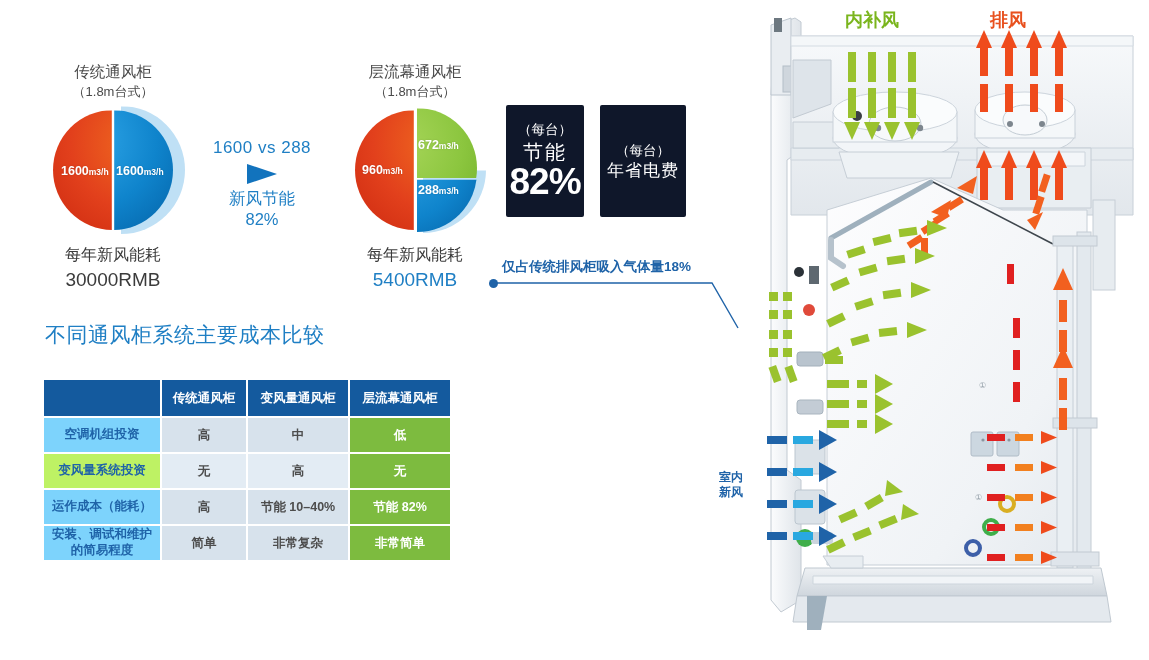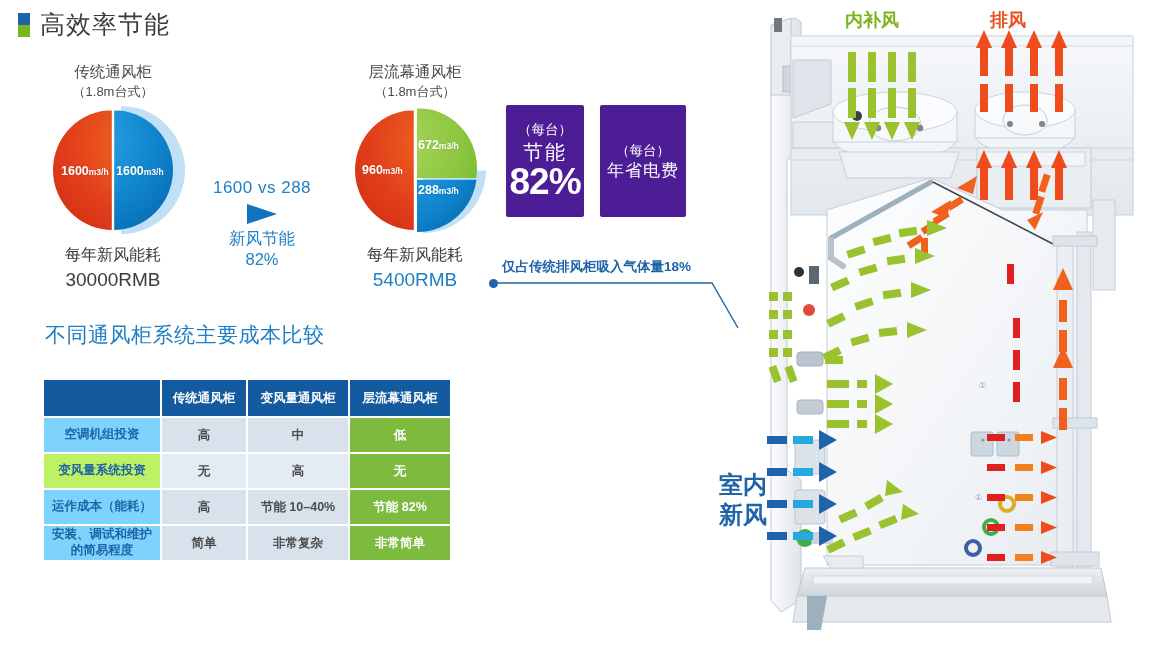--- a/index.html
+++ b/index.html
@@ -22,28 +22,28 @@
   .halo{position:absolute;border-radius:50%;}
   .seg{position:absolute;}
   .seg-lbl{position:absolute;color:#fff;font-size:12.5px;font-weight:600;white-space:nowrap;text-shadow:0 0 2px rgba(0,0,0,.18);}
   .seg-lbl .u{font-size:8.5px;font-weight:700;}
 
   .pie-foot{margin-top:14px;font-size:16px;line-height:1.4;color:#3b3b3b;}
   .pie-foot .v{font-size:19px;}
   .pie-foot.blue .v{color:#1f7fc4;}
 
   
-  .mid{position:absolute;left:196px;top:138px;width:132px;text-align:center;color:#1f7fc4;margin-top:40px;}
+  .mid{position:absolute;left:196px;top:138px;width:132px;text-align:center;color:#1f7fc4;}
   .mid .top{font-size:17px;white-space:nowrap;letter-spacing:.5px;}
   .mid .arw{margin:6px auto 4px;width:0;height:0;border-top:10px solid transparent;border-bottom:10px solid transparent;border-left:30px solid #1273bd;}
   .mid .b1{font-size:16.5px;}
   .mid .b2{font-size:16.5px;}
 
   
-  .badge{position:absolute;background:#4c1d95;color:#fff;text-align:center;border-radius:2px;
+  .badge{position:absolute;background:#0f172a;color:#fff;text-align:center;border-radius:2px;
          display:flex;flex-direction:column;align-items:center;justify-content:center;}
   .badge .unit{font-size:13.5px;margin-bottom:2px;}
   .badge .lab{font-size:20px;letter-spacing:2px;line-height:1.1;}
   .badge .big{font-size:37px;font-weight:bold;line-height:1.05;letter-spacing:-1px;}
   .badge .big .sm{font-size:15px;font-weight:bold;letter-spacing:0;}
 
   
   .callout-txt{position:absolute;left:502px;top:258px;font-size:13.5px;color:#1f63a8;font-weight:bold;white-space:nowrap;}
   .callout-dot{position:absolute;left:489px;top:279px;width:9px;height:9px;border-radius:50%;background:#1f63a8;}
   .callout-svg{position:absolute;left:480px;top:250px;}
@@ -58,34 +58,27 @@
   .tbl tr.alt td.c0{background:#bef264;}
   .tbl td.cm{background:#d7e2ec;color:#4d4d4d;}
   .tbl tr.alt td.cm{background:#e3ecf4;}
   .tbl td.cg{background:#7dbb3f;color:#fff;}
 
   
   .art{position:absolute;left:735px;top:0;width:414px;height:660px;}
   .art-lbl{position:absolute;font-size:18px;font-weight:bold;white-space:nowrap;}
   .lbl-green{color:#7ab51d;}
   .lbl-red{color:#e8501e;}
-  .lbl-blue{color:#1f63a8;font-size:24px;line-height:1.25;}
+  .lbl-blue{color:#1f63a8;font-size:12px;line-height:1.25;}
 </style>
 </head>
 <body>
 
 <div id="page">
 
-  <div class="hdr">
-    <span class="hdr-sq">
-      <span class="t"></span>
-        <span class="b"></span>
-    </span>
-    <span class="hdr-title">高效率节能</span>
-  </div>
 
   <div class="pie-block" style="left:-2px;top:62px;">
     <div class="pie-cap">
       <div>传统通风柜</div>
       <div class="sub">（1.8m台式）</div>
     </div>
 
     <div class="pie-wrap">
 
       <div class="halo" style="left:4px;top:-4px;width:128px;height:128px;background:#bfe0f5;

